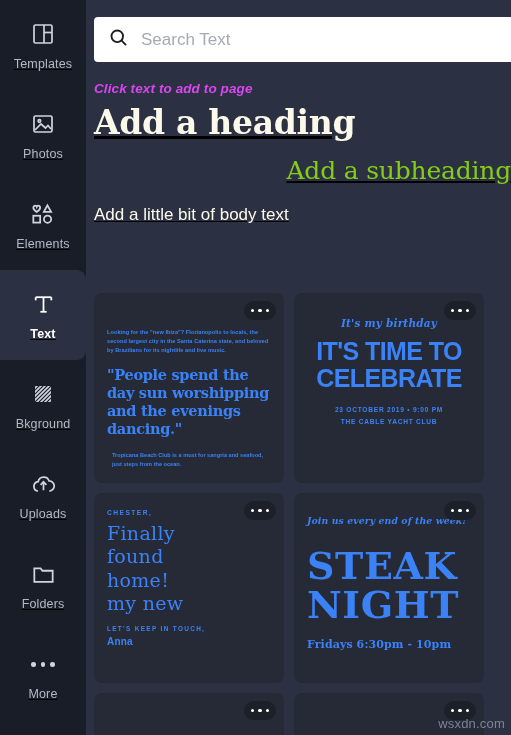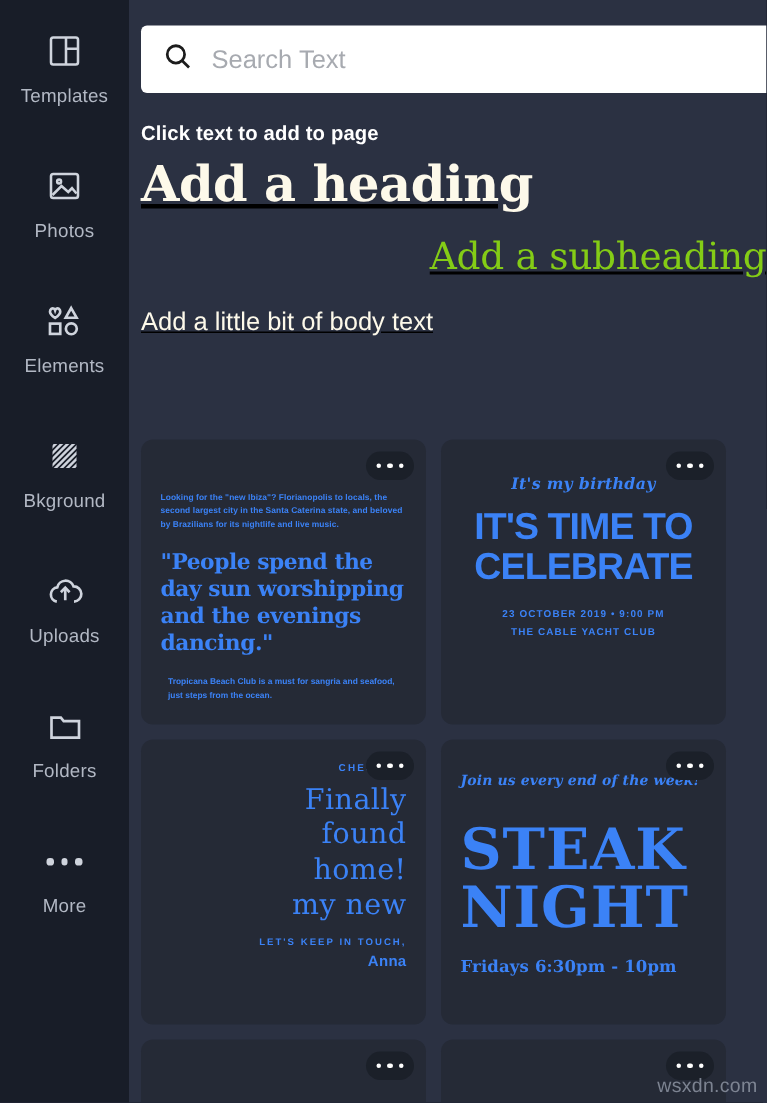--- a/index.html
+++ b/index.html
@@ -28,20 +28,21 @@
   .rail-item {
     width: 86px;
     height: 90px;
     display: flex;
     flex-direction: column;
     align-items: center;
     justify-content: center;
     gap: 9px;
     cursor: pointer;
     position: relative;
+    text-decoration: underline;
   }
   .rail-item .ri-label {
     font-size: 12.5px;
     color: #b2b8c4;
     letter-spacing: 0.15px;
     line-height: 1;
   }
   .rail-item.active {
     background: #2b3142;
     border-top-right-radius: 9px;
@@ -101,22 +102,23 @@
     color: #333;
     width: 100%;
   }
   .search-input::placeholder { color: #a7aab0; }
 
   .hint {
     position: absolute;
     left: 8px; top: 81px;
     font-size: 13.5px;
     font-weight: bold;
-    color: #ffffff;
+    color: #d946ef;
     letter-spacing: 0.1px;
+    font-style: italic;
   }
 
   .text-samples { position: absolute; left: 8px; top: 104px; right: 0; text-decoration: underline; }
   .t-heading {
     font-family: "DejaVu Serif", serif;
     font-weight: bold;
     font-size: 33px;
     color: #fdf9ea;
     line-height: 1.16;
     letter-spacing: -0.3px;
@@ -219,21 +221,21 @@
   .c2-meta {
     font-family: "Liberation Sans", sans-serif;
     font-weight: bold;
     font-size: 6.6px;
     letter-spacing: 0.75px;
     line-height: 1.85;
     margin-top: 13px;
   }
 
   
-  .c3 { text-align: right; padding-top: 16px; }
+  .c3 { text-align: left; padding-top: 16px; }
   .c3-kicker {
     font-family: "Liberation Sans", sans-serif;
     font-weight: bold;
     font-size: 6.6px;
     letter-spacing: 1.5px;
   }
   .c3-big {
     font-family: "DejaVu Serif", serif;
     font-size: 19px;
     line-height: 1.23;
@@ -325,20 +327,32 @@
         <svg viewBox="0 0 26 26" width="27" height="27">
           <path d="M3.2 6.6 C3.2 4.9 4.6 4.0 5.7 4.6 C6.2 4.9 6.4 5.3 6.5 5.6 C6.6 5.3 6.8 4.9 7.3 4.6 C8.4 4.0 9.8 4.9 9.8 6.6 C9.8 8.4 6.5 10.6 6.5 10.6 C6.5 10.6 3.2 8.4 3.2 6.6 Z"></path>
           <path d="M16.8 4.2 L20.3 10.4 L13.3 10.4 Z"></path>
           <rect x="3.2" y="14.2" width="6.6" height="6.6"></rect>
           <circle cx="16.9" cy="17.5" r="3.5"></circle>
         </svg>
       </span>
       <span class="ri-label">Elements</span>
     </div>
 
+    <div class="rail-item active">
+      <span class="ri-icon">
+        <svg viewBox="0 0 24 24" width="25" height="25">
+          <line x1="4.5" y1="5" x2="19.5" y2="5"></line>
+          <line x1="4.5" y1="5" x2="4.5" y2="8"></line>
+          <line x1="19.5" y1="5" x2="19.5" y2="8"></line>
+          <line x1="12" y1="5" x2="12" y2="19"></line>
+          <line x1="9" y1="19" x2="15" y2="19"></line>
+        </svg>
+      </span>
+      <span class="ri-label">Text</span>
+    </div>
 
     <div class="rail-item">
       <span class="ri-icon">
         <svg viewBox="0 0 24 24" width="24" height="24">
           <defs>
             <clipPath id="bgclip">
                 <rect x="4" y="4" width="16" height="16"></rect>
               </clipPath>
           </defs>
           <g clip-path="url(#bgclip)" stroke-width="1.7">

